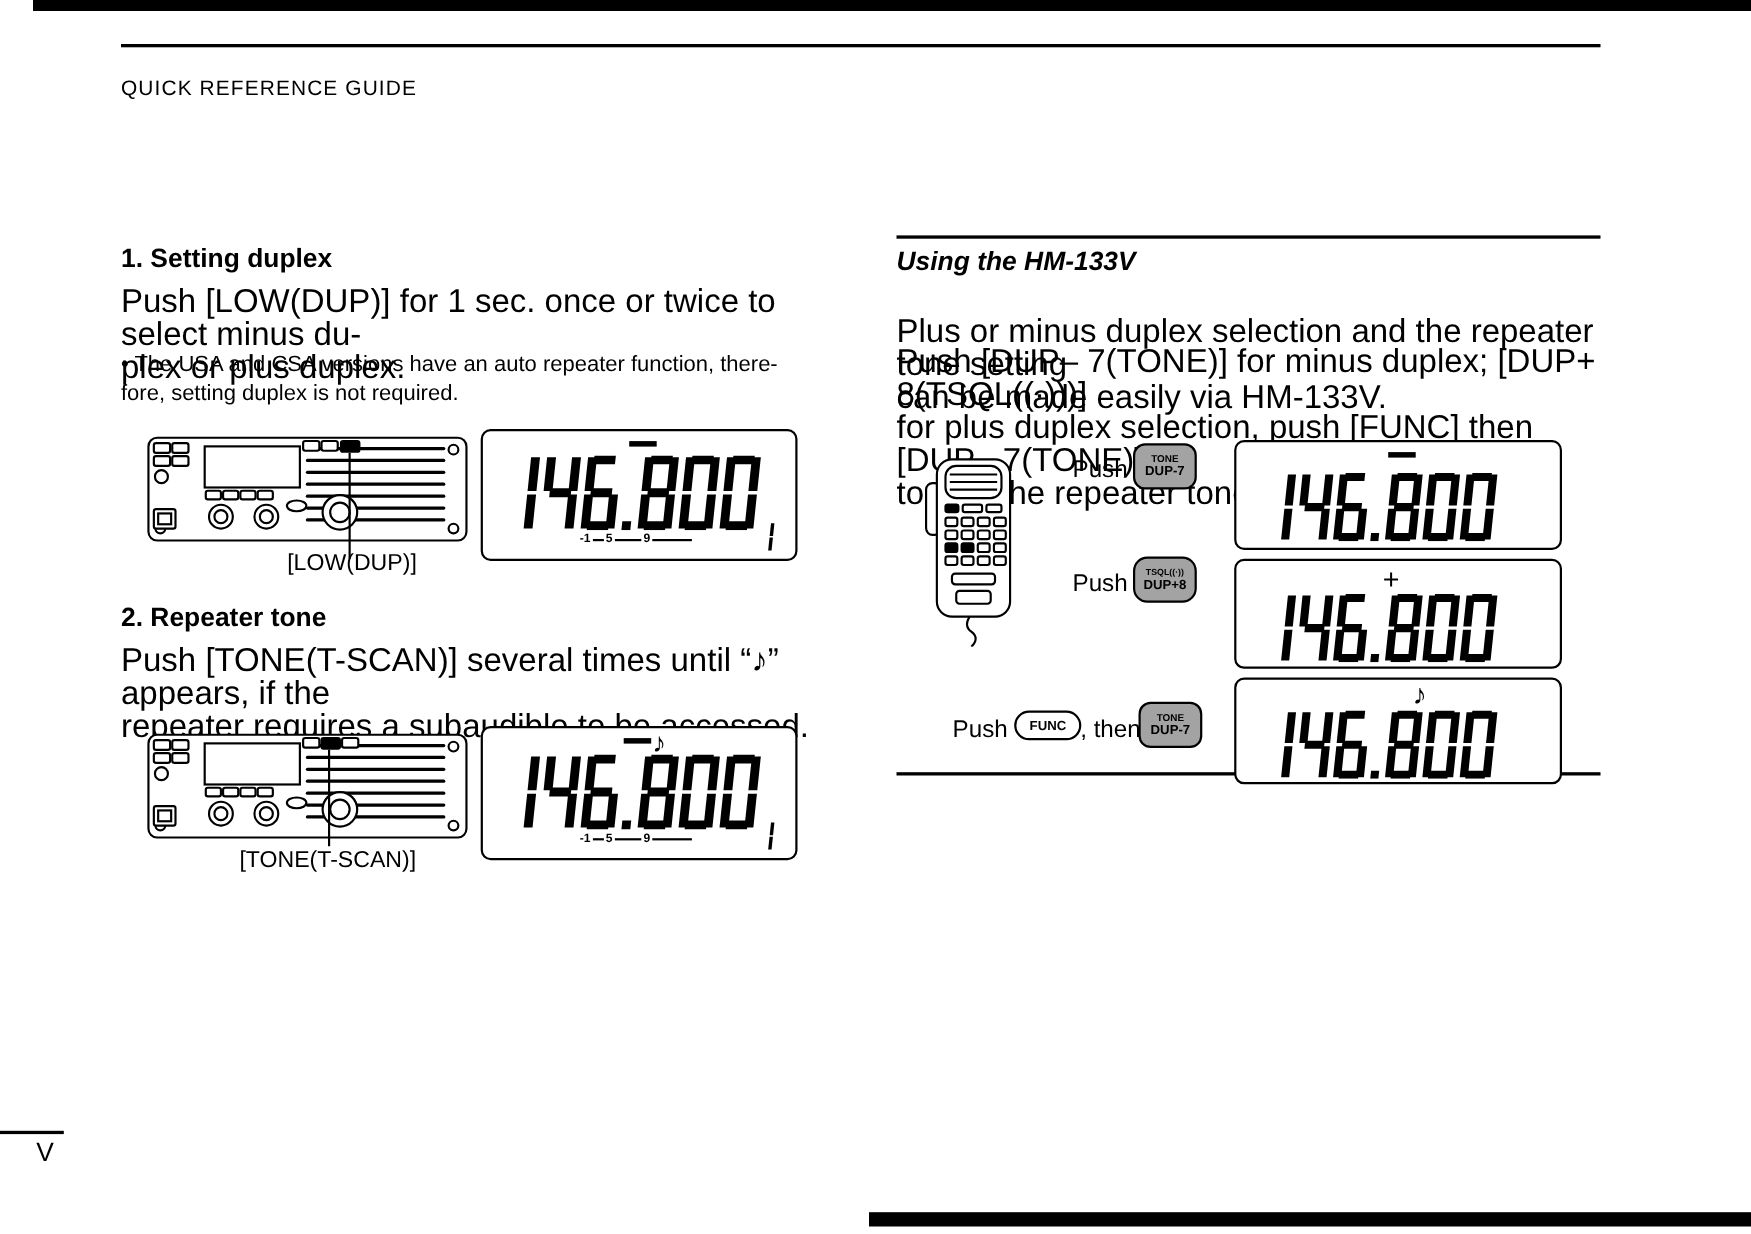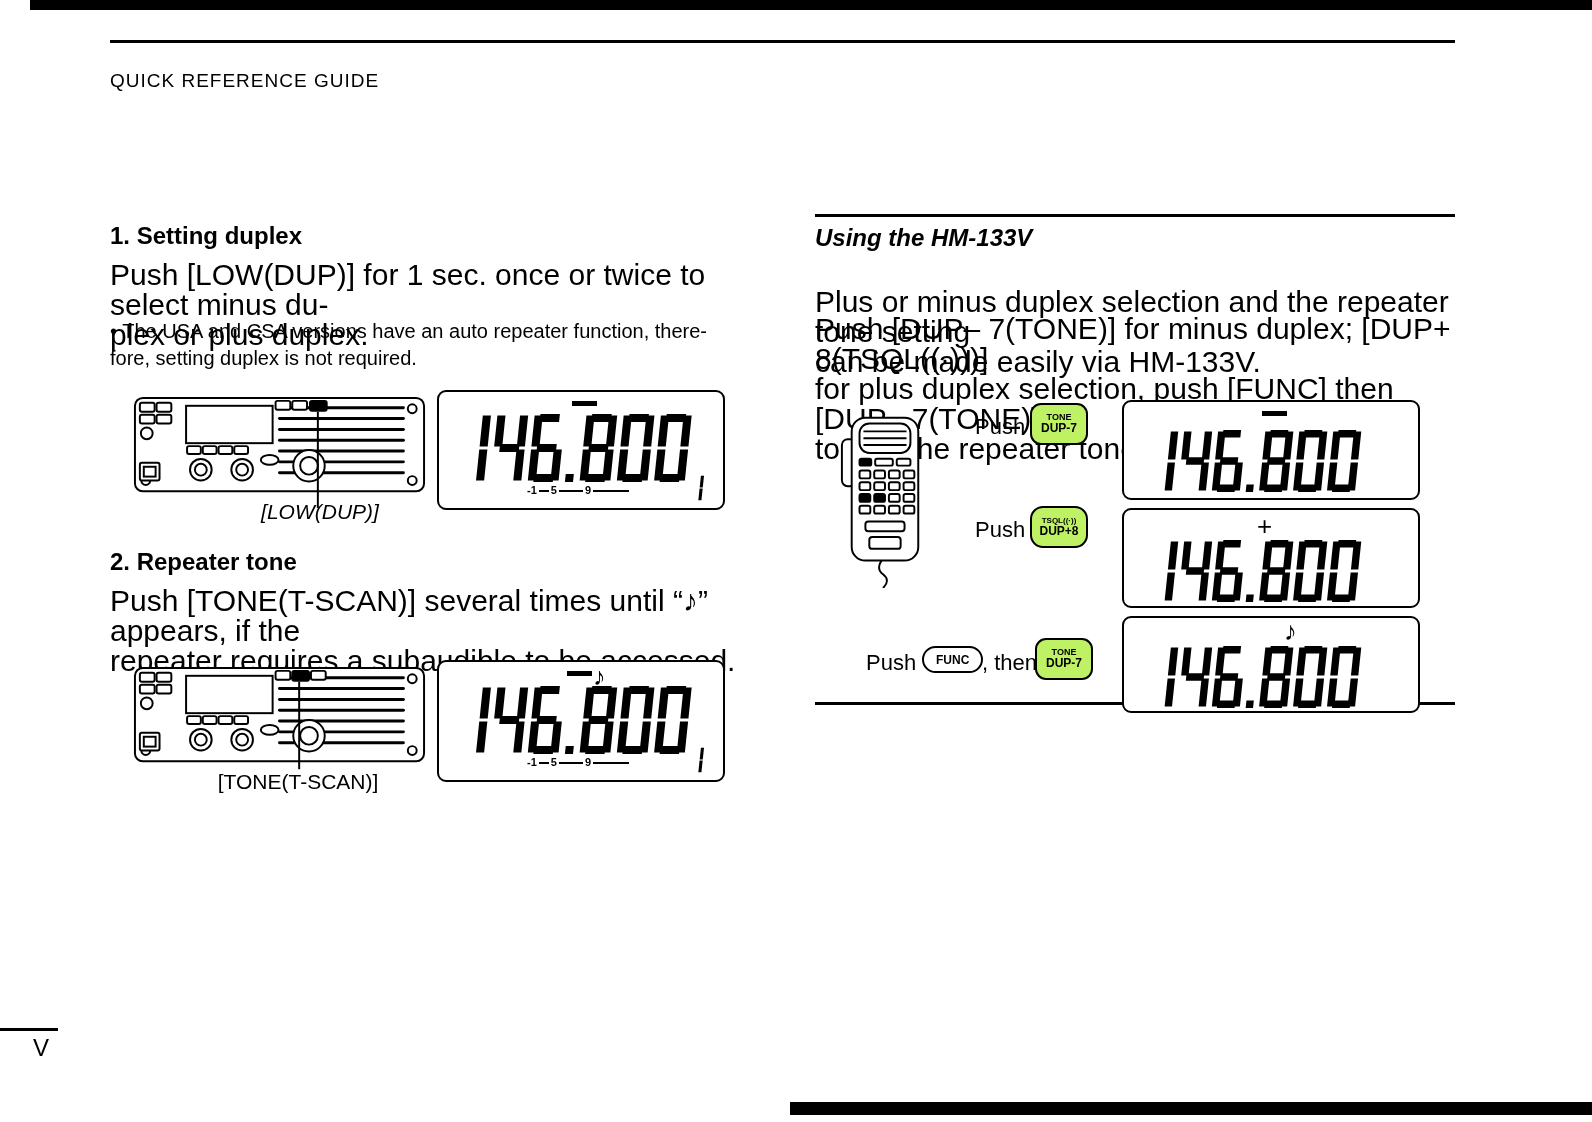--- a/index.html
+++ b/index.html
@@ -40,21 +40,21 @@
   
   .radio-svg *, .mic-svg * { stroke:#000; stroke-width:2; fill:#fff; }
   .radio-svg .grille { stroke-width:3; stroke-linecap:round; }
   .radio-svg .ptr { stroke-width:2; }
   .blk { fill:#000 !important; }
   .ln { fill:none !important; }
 
   
   .key-pill { position:absolute; width:58px; height:42px; border:2px solid #000; border-radius:11px;
               display:flex; flex-direction:column; align-items:center; justify-content:center;
-              line-height:1.15; font-weight:bold; background:#bef264; text-align:center; }
+              line-height:1.15; font-weight:bold; background:#a3a3a3; text-align:center; }
   .key-pill .kp-top { font-size:9px; }
   .key-pill .kp-bottom { font-size:12px; }
   .func-pill { position:absolute; height:27px; padding:0 12px; border:2px solid #000; border-radius:14px;
                display:flex; align-items:center; font-size:12px; font-weight:bold; background:#fff; }
   .push-label { position:absolute; font-size:22px; }
 
   .page-num { position:absolute; left:33px; top:1034px; font-size:24px; }
   .page-num-rule { position:absolute; left:0; top:1028px; width:58px; height:3px; background:#000; }
 </style>
 </head>
@@ -104,21 +104,21 @@
       <circle cx="70" cy="83" r="11"></circle>
         <circle cx="70" cy="83" r="6"></circle>
       <circle cx="112" cy="83" r="11"></circle>
         <circle cx="112" cy="83" r="6"></circle>
       <ellipse cx="140" cy="73" rx="9" ry="5"></ellipse>
       <circle cx="180" cy="79" r="16"></circle>
         <circle cx="180" cy="79" r="9"></circle>
       <line class="ptr" x1="189" y1="24" x2="189" y2="122"></line>
     </svg>
   </div>
-  <div class="fig-label" style="left:250px; top:500px; width:140px;font-style:italic;">[LOW(DUP)]</div>
+  <div class="fig-label" style="left:250px; top:500px; width:140px;">[LOW(DUP)]</div>
 
   <div class="lcd" style="left:437px; top:390px; width:288px; height:120px;">
     <div class="minus-bar" style="left:133px; top:9px;"></div>
     <div class="seg-wrap" style="left:10px; top:22px; height:68px;">
         <svg viewBox="0 0 312 84" style="height:100%;display:block" fill="#000">
           <g transform="translate(10,0) skewX(-6)">
             <rect x="32" y="2" width="10" height="38"></rect>
             <rect x="32" y="44" width="10" height="38"></rect>
             <rect x="78" y="2" width="10" height="38"></rect>
             <rect x="78" y="44" width="10" height="38"></rect>

